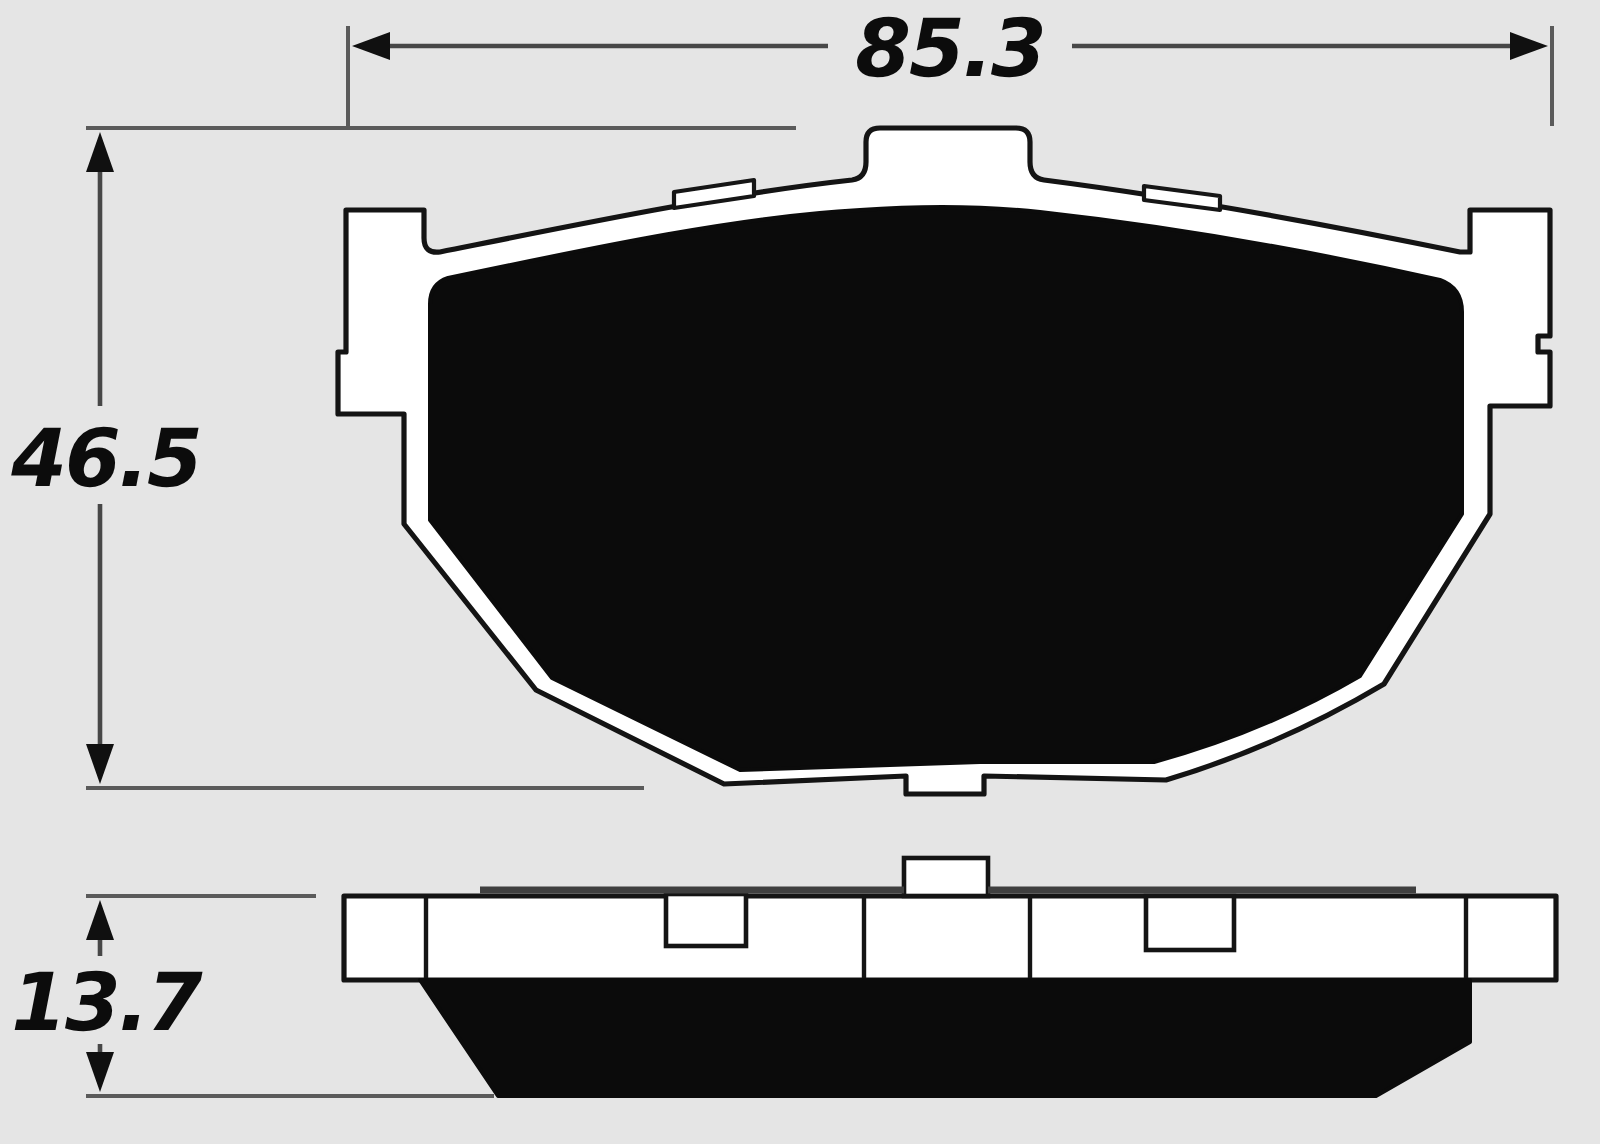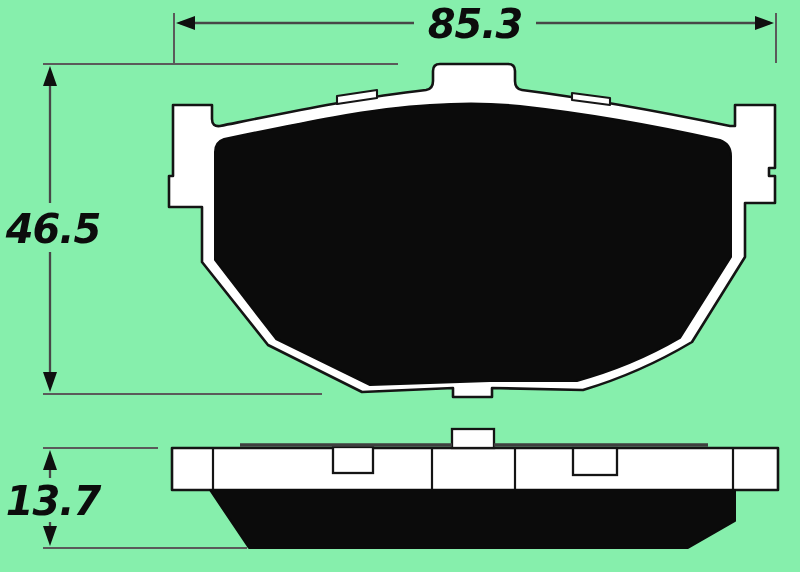--- a/index.html
+++ b/index.html
@@ -1,16 +1,16 @@
 <!DOCTYPE html>
 <html><head>
 <meta charset="utf-8">
 <style>
   html,body{margin:0;padding:0;background:#ffffff;}
-  .stage{position:relative;width:800px;height:572px;background:#86efac;overflow:hidden;}
+  .stage{position:relative;width:800px;height:572px;background:#e5e5e5;overflow:hidden;}
   svg{display:block;}
   .plate{fill:#ffffff;stroke:#141414;stroke-width:2.6;stroke-linejoin:round;}
   .friction{stroke:#0b0b0b;stroke-width:2;stroke-linejoin:round;}
   .clip{fill:#ffffff;stroke:#161616;stroke-width:2.1;stroke-linejoin:round;}
   .thin{fill:none;stroke:#141414;stroke-width:2.2;}
   .notch{fill:#ffffff;stroke:#141414;stroke-width:2.3;}
   .shim{fill:none;stroke:#3f3f3f;stroke-width:3.6;}
   .dim{fill:none;stroke:#474747;stroke-width:2.3;}
   .ext{fill:none;stroke:#5a5a5a;stroke-width:2;}
   .arrow{fill:#101010;stroke:none;}

